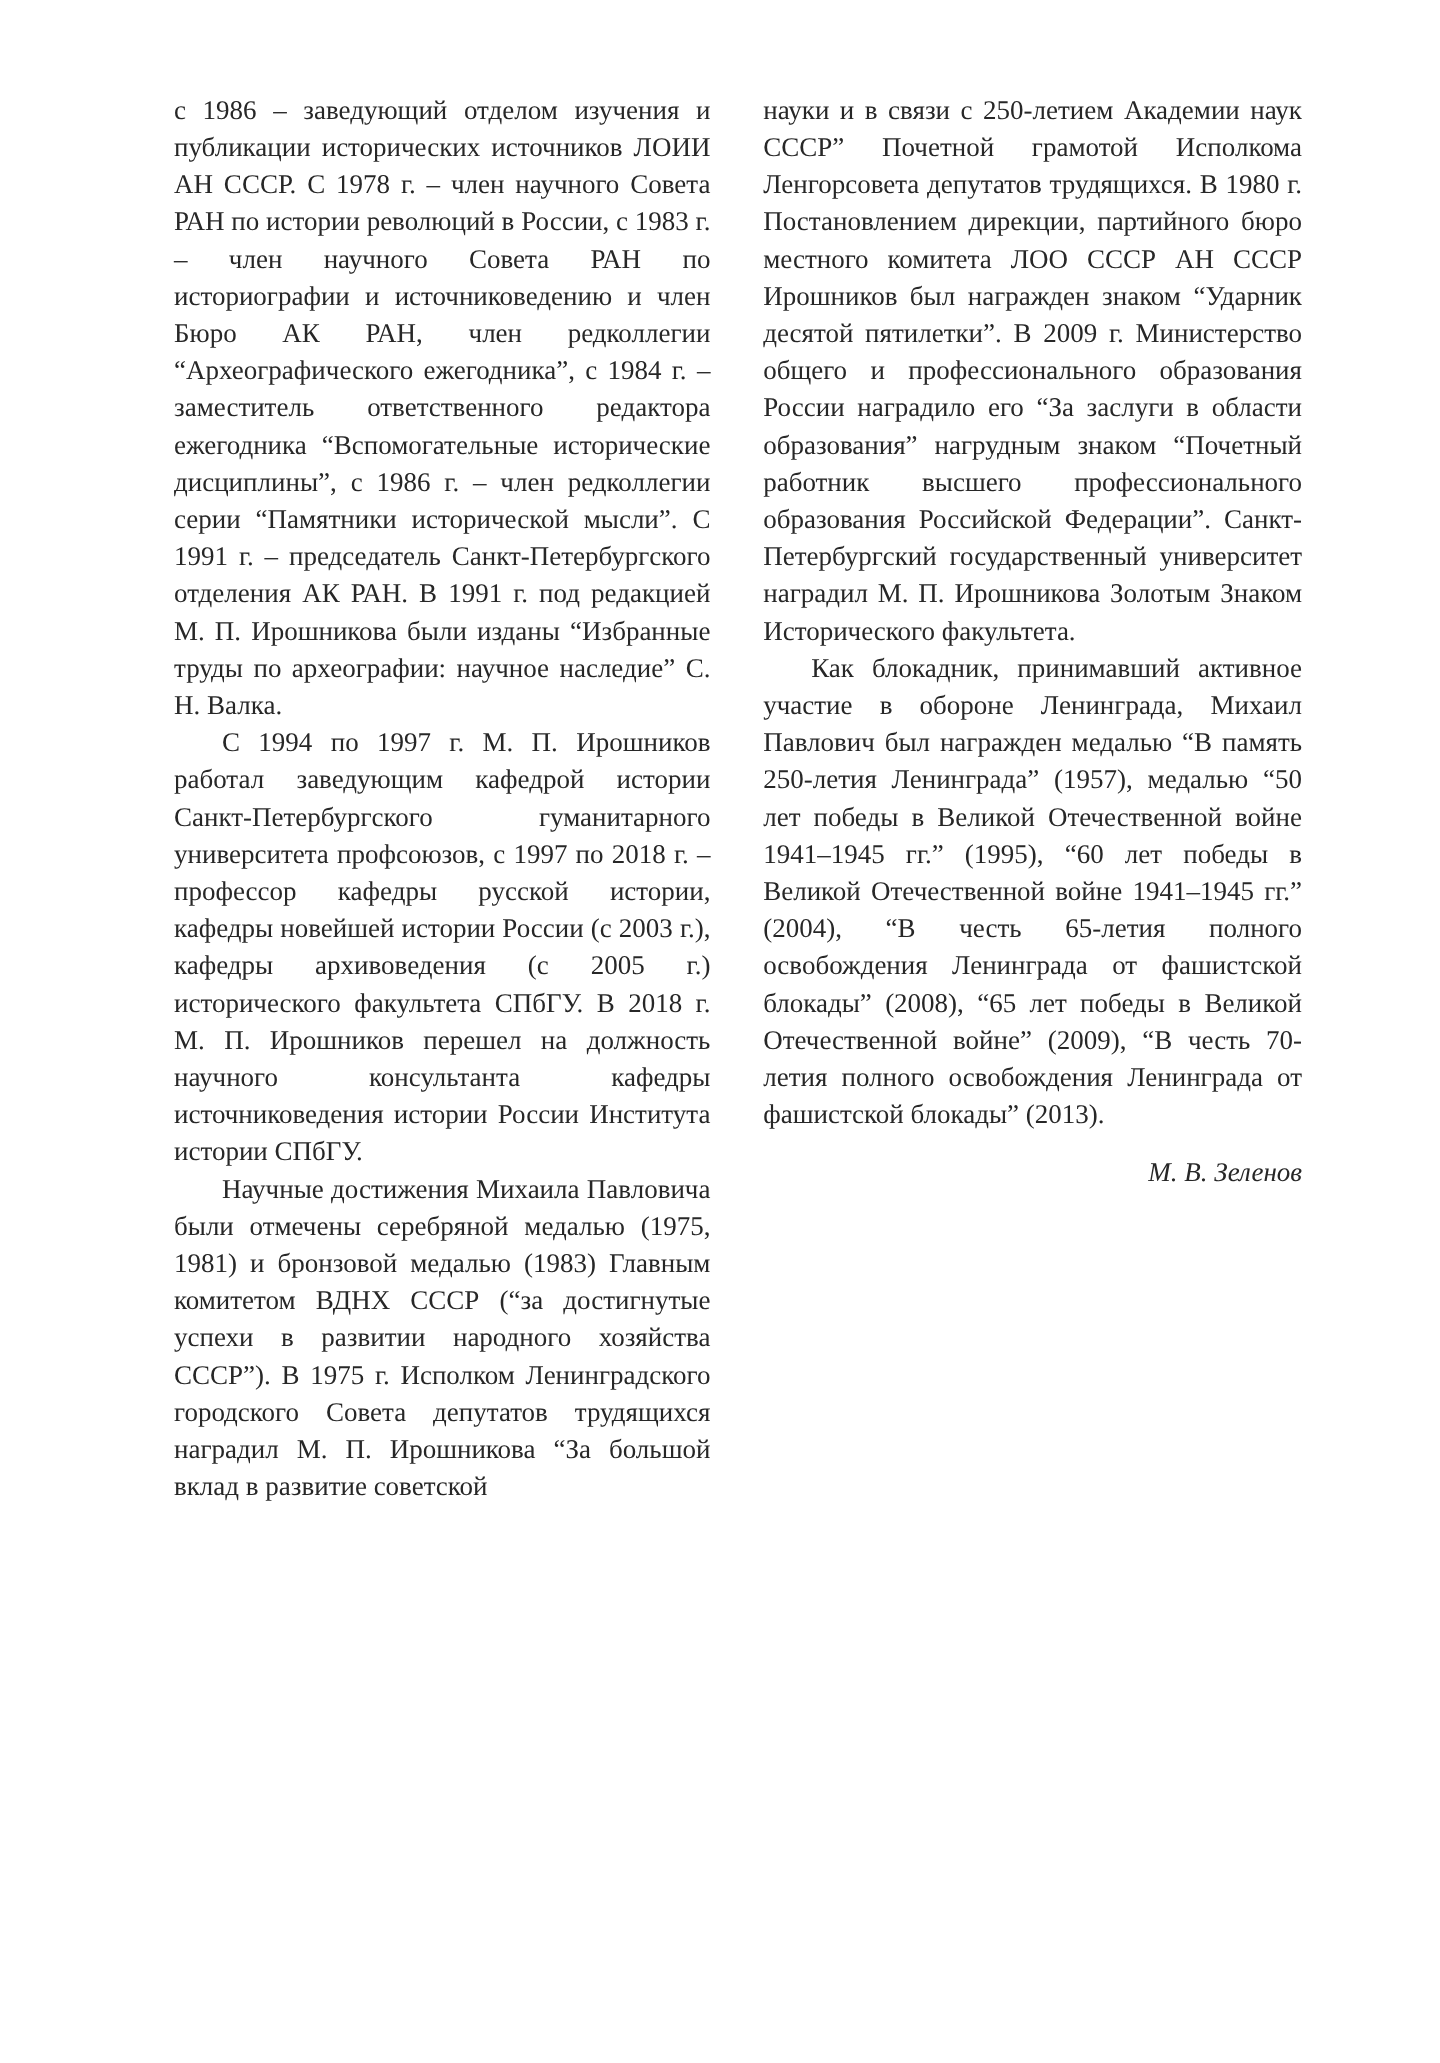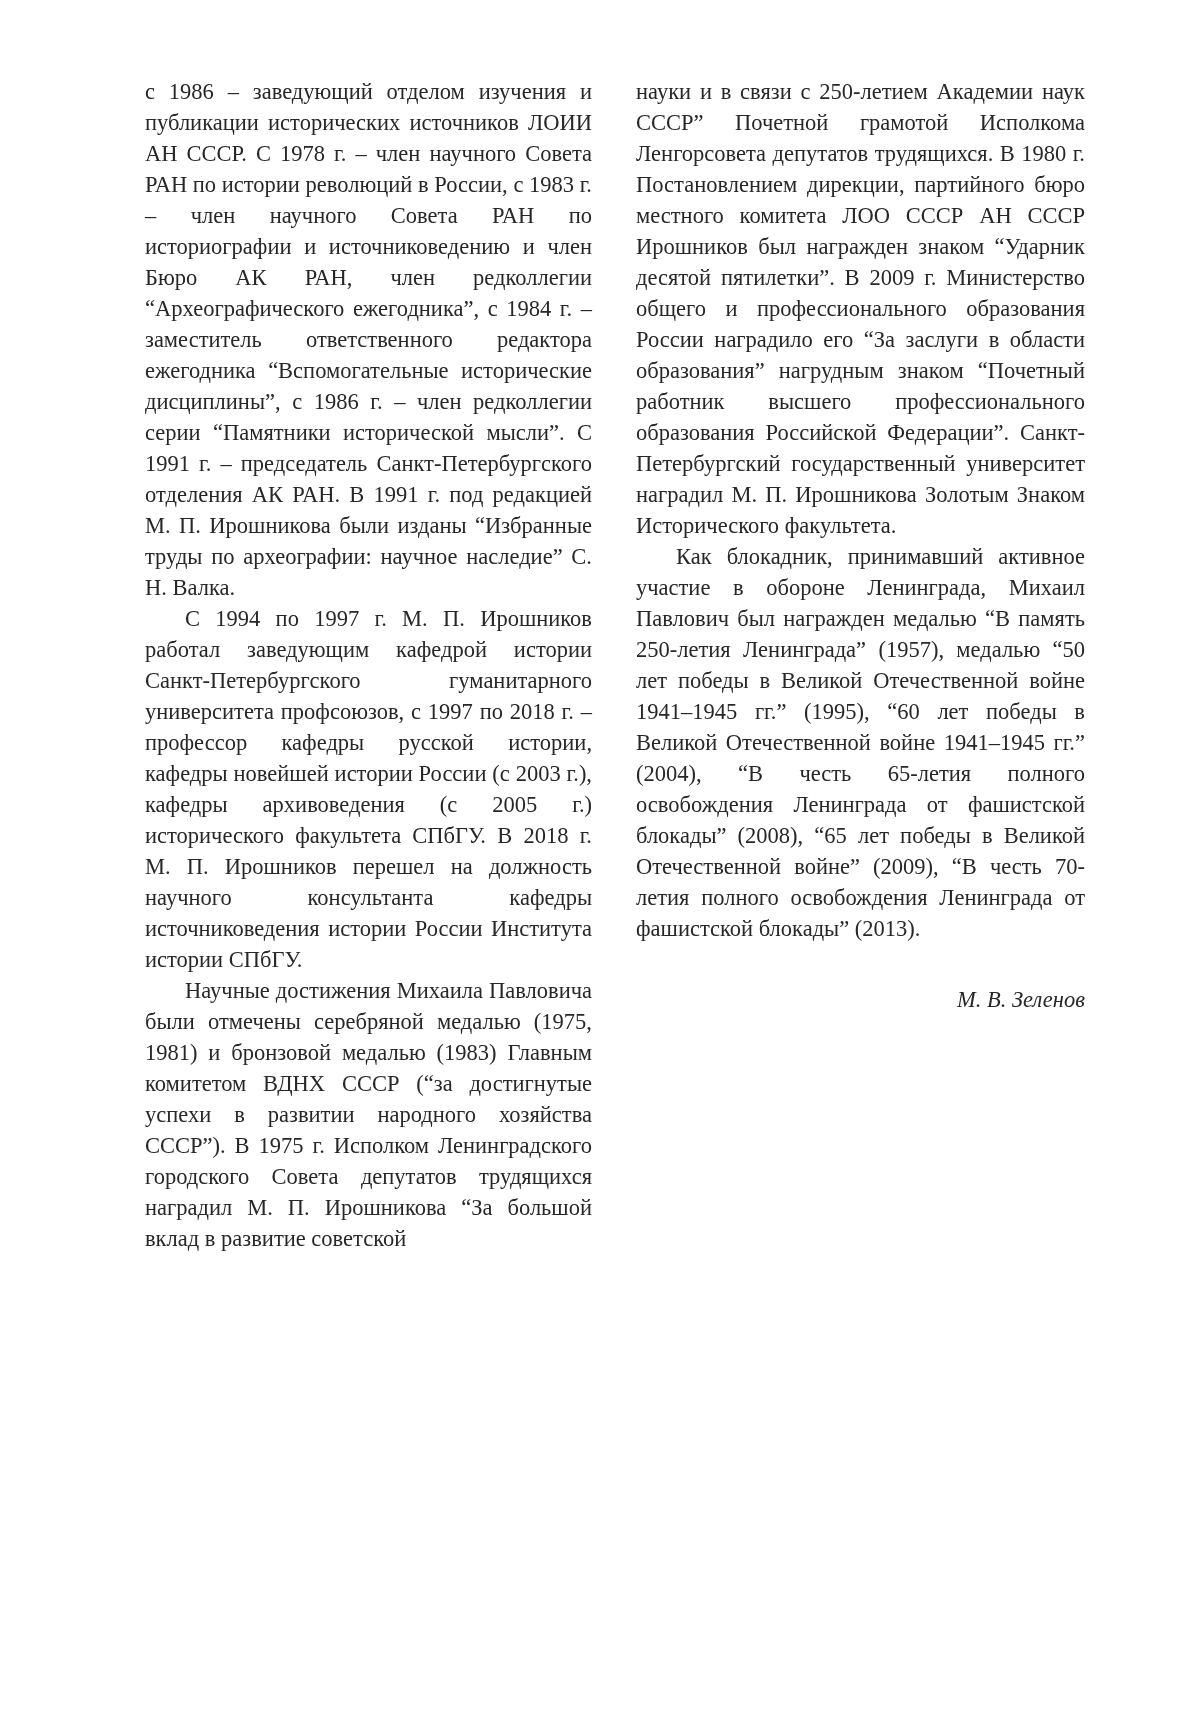--- a/index.html
+++ b/index.html
@@ -23,21 +23,21 @@
     line-height: 31px;
     text-align: justify;
     hyphens: auto;
     -webkit-hyphens: auto;
   }
   .col-left  { left: 145px; width: 447px; }
   .col-right { left: 636px; width: 449px; }
   .para { margin: 0; padding: 0; }
   .para.indent { text-indent: 40px; }
   .signature {
-    margin: 40px 0 0 0;
+    margin: 17px 0 0 0;
     padding: 0;
     text-align: right;
     font-style: italic;
     font-size: 22.5px;
     line-height: 31px;
   }
 </style>
 </head>
 <body>
 

